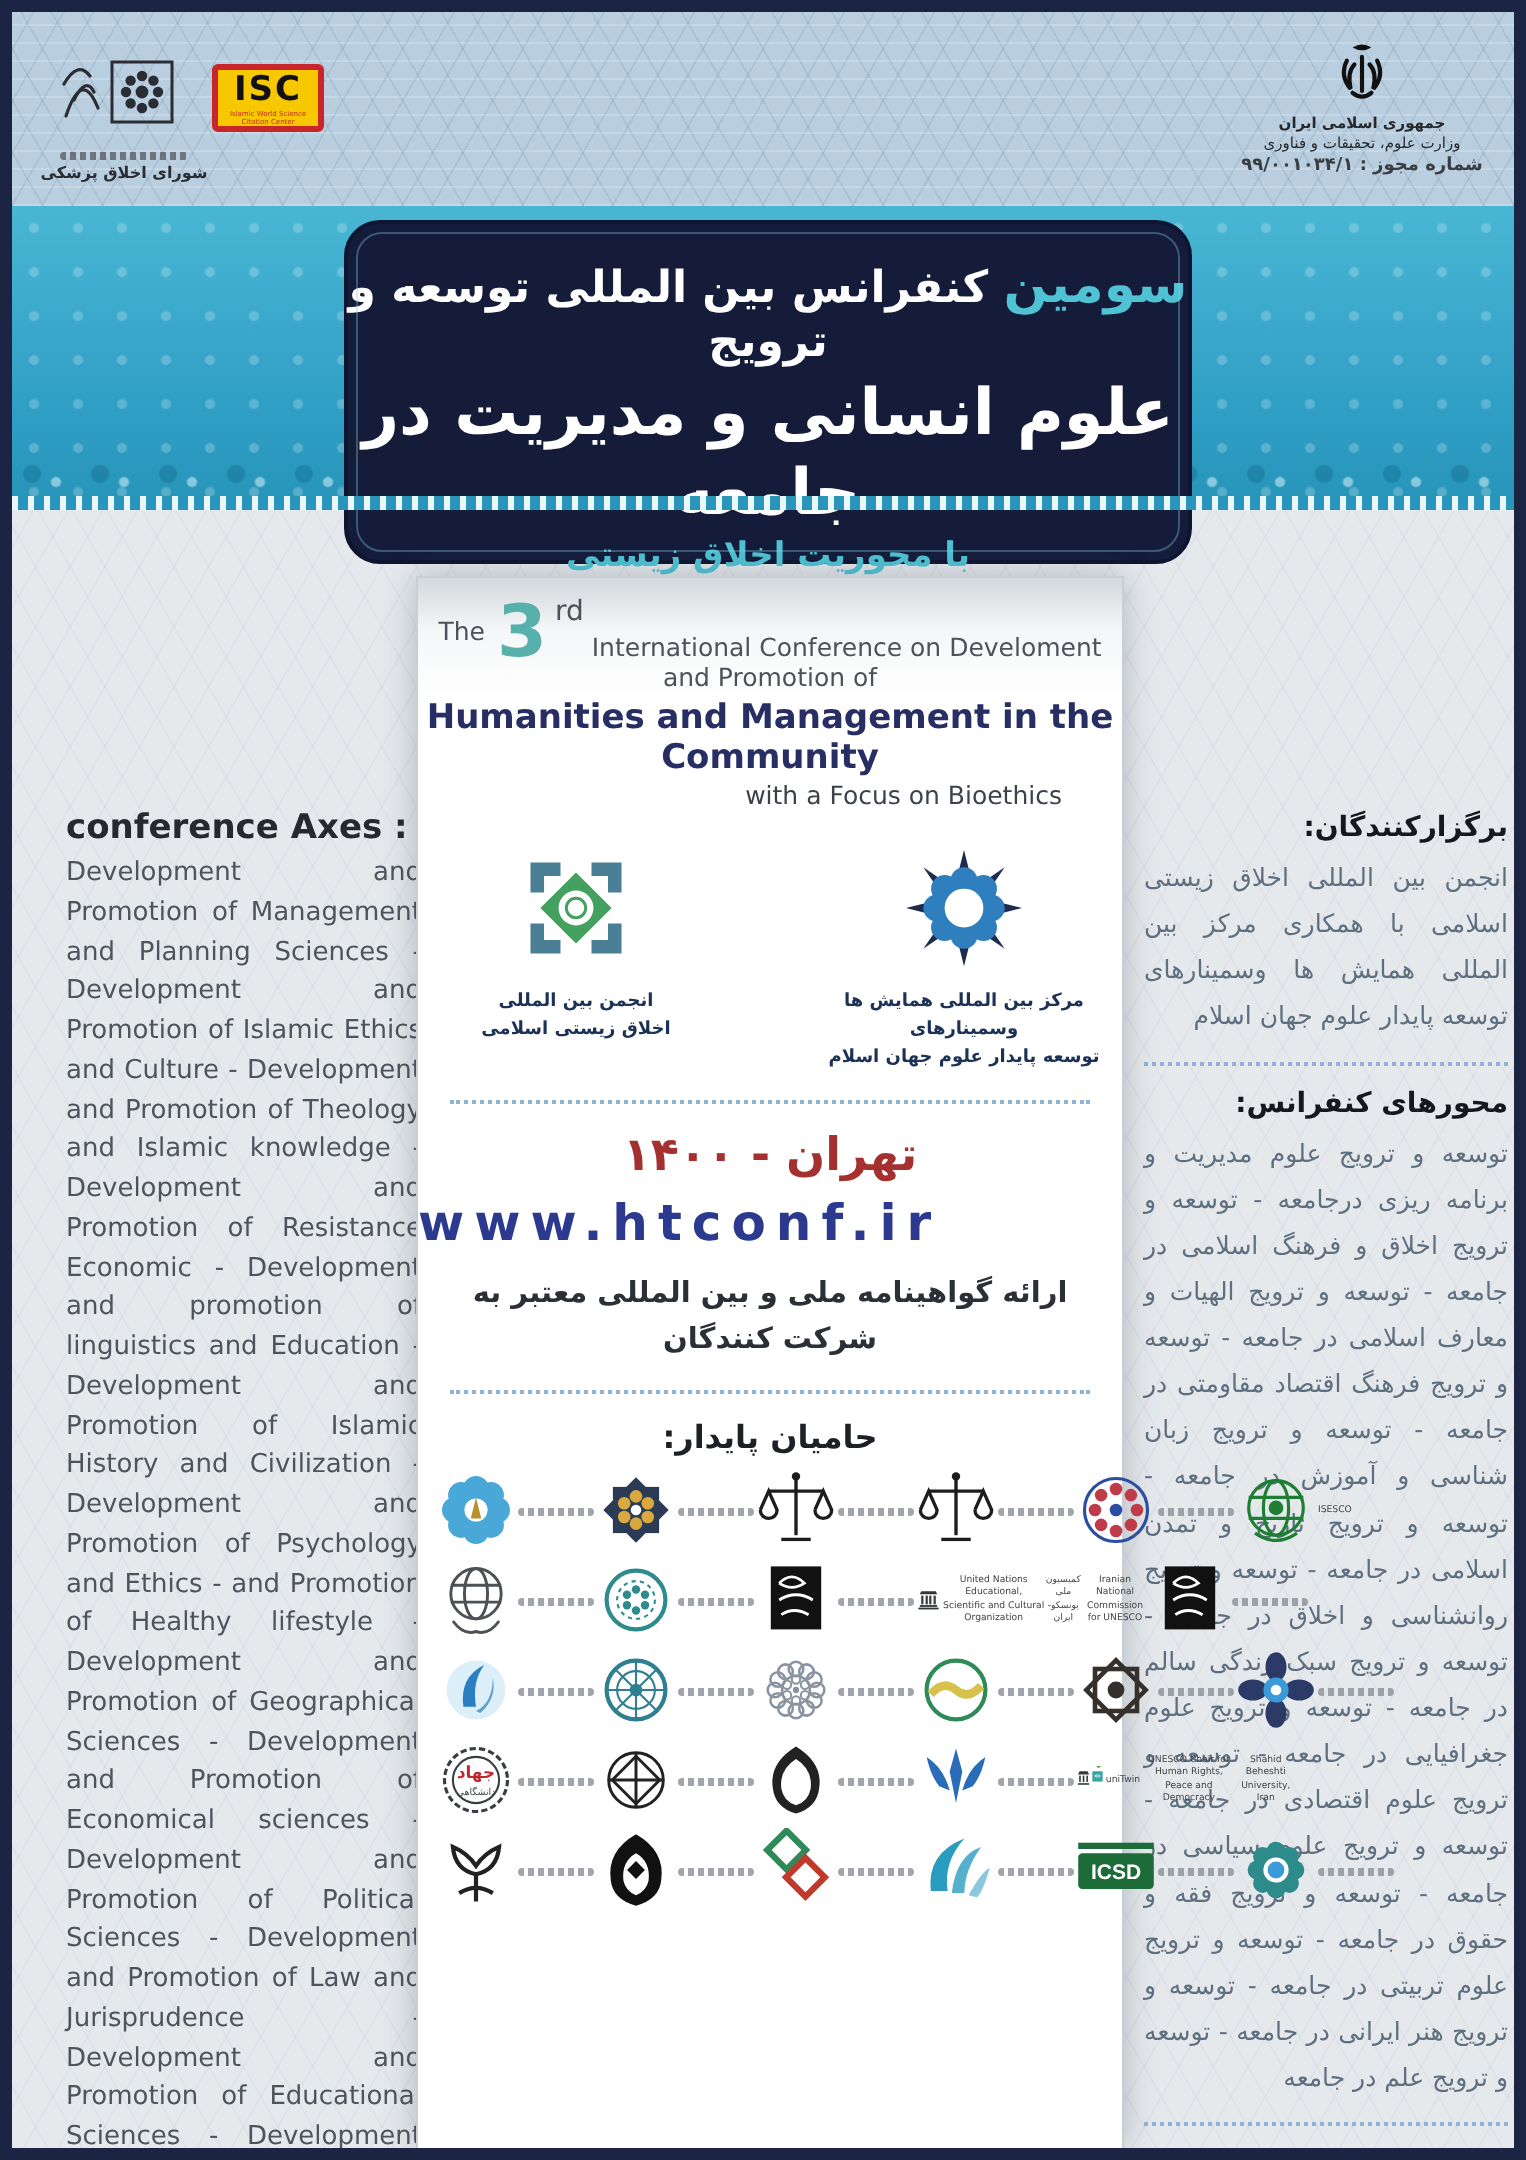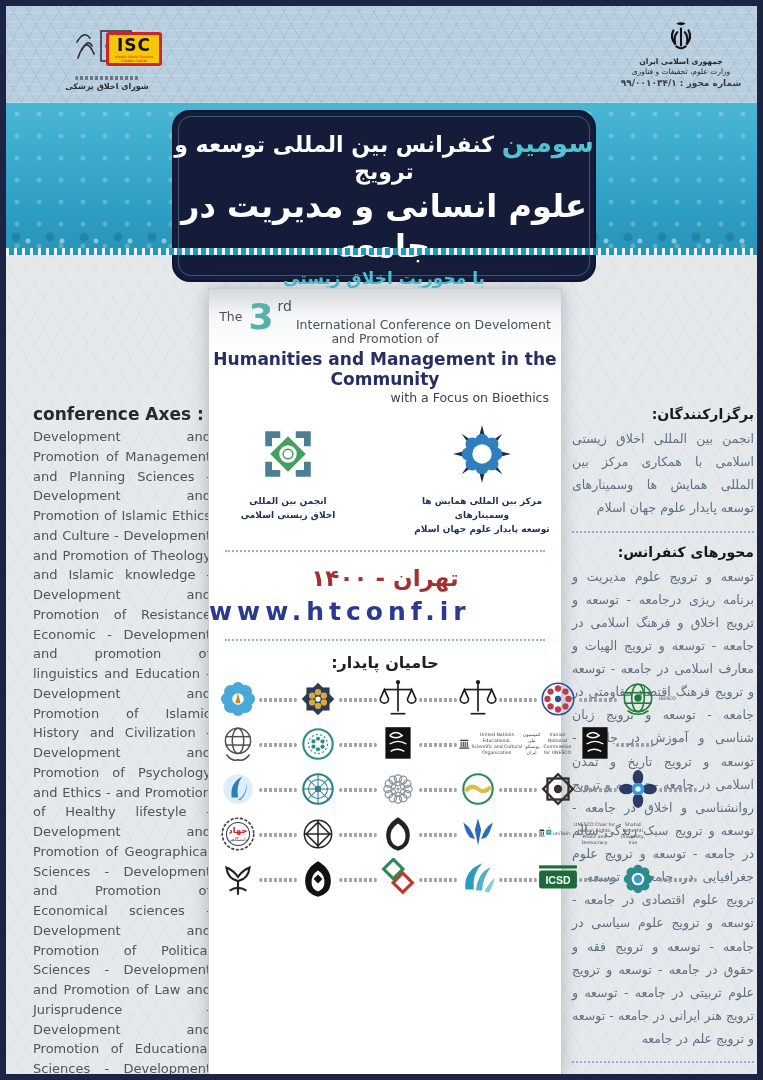--- a/index.html
+++ b/index.html
@@ -10,21 +10,21 @@
   .top-bg{position:absolute;left:0;right:0;top:0;height:97px;background-color:#b9cfdf;
     background-image:
       repeating-linear-gradient(60deg,rgba(80,120,150,.14) 0 1px,transparent 1px 13px),
       repeating-linear-gradient(-60deg,rgba(80,120,150,.14) 0 1px,transparent 1px 13px),
       repeating-linear-gradient(0deg,rgba(255,255,255,.18) 0 1px,transparent 1px 9px);}
   .lower-bg{position:absolute;left:0;right:0;top:249px;bottom:0;background-color:#e6e9ec;
     background-image:
       repeating-linear-gradient(60deg,rgba(110,130,150,.06) 0 1px,transparent 1px 15px),
       repeating-linear-gradient(-60deg,rgba(110,130,150,.06) 0 1px,transparent 1px 15px);}
   
-  .univ-logo{position:absolute;left:14px;top:18px;width:84px;text-align:center;z-index:3;margin-left:45px;}
+  .univ-logo{position:absolute;left:14px;top:18px;width:84px;text-align:center;z-index:3;}
   .univ-caption{font-size:8px;color:#2a2d33;font-weight:bold;margin-top:1px;}
   .squig{height:4px;background:repeating-linear-gradient(90deg,#55585e 0 3px,transparent 3px 5px);
     border-radius:2px;opacity:.75;margin:2px auto;}
   .isc{position:absolute;left:100px;top:26px;width:56px;height:34px;background:#f7c800;
     border:3px solid #c9262b;border-radius:3px;text-align:center;z-index:3;box-sizing:border-box;}
   .isc-text{display:block;font-size:17px;font-weight:bold;color:#111;line-height:20px;letter-spacing:1px;}
   .isc-sub{display:block;font-size:3.5px;color:#c9262b;line-height:4px;}
   
   .official{position:absolute;right:8px;top:14px;width:136px;text-align:center;z-index:3;color:#26282c;}
   .off-line1{font-size:7.5px;font-weight:bold;margin-top:1px;}
@@ -53,21 +53,21 @@
   
   .card{position:absolute;left:202px;top:282px;width:354px;bottom:0;z-index:3;box-sizing:border-box;
     background:linear-gradient(180deg,#d3d8dc 0,#f5f6f7 26px,#ffffff 60px);
     border:1px solid #c9ced3;border-bottom:none;box-shadow:0 0 16px rgba(50,70,90,.30);}
   .eng-title{margin-top:10px;text-align:center;}
   .etop{font-size:12.5px;color:#4c525a;line-height:1.1;}
   .ethe{vertical-align:8px;margin-right:2px;}
   .enum{font-size:36px;font-weight:bold;color:#57b0ab;line-height:.8;}
   .eord{font-size:14px;color:#4c525a;vertical-align:18px;}
   .el2{font-size:17px;font-weight:bold;color:#272e63;margin-top:3px;}
-  .el3{font-size:12.5px;color:#3c424a;text-align:right;padding-right:12px;margin-top:1px;}
+  .el3{font-size:12.5px;color:#3c424a;text-align:right;padding-right:30px;margin-top:1px;}
   .org-logos{display:flex;justify-content:center;gap:48px;margin-top:18px;}
   .org{display:flex;flex-direction:column;align-items:center;width:146px;}
   .org-caption{margin-top:9px;font-size:9px;font-weight:bold;color:#1c3156;line-height:1.6;text-align:center;}
   .dots-sep{border-top:2px dotted #8fb3d6;margin:13px 16px 0;}
   .city{font-size:23px;font-weight:bold;color:#a53030;margin-top:13px;text-align:center;}
   .site{font-size:25px;font-weight:bold;color:#2b3a8f;letter-spacing:5px;margin-top:6px;text-align:left;}
   .cert{margin-top:10px;font-size:14.5px;font-weight:bold;color:#2b2f36;line-height:1.6;text-align:center;}
   .sponsors-heading{margin-top:12px;font-size:16px;font-weight:bold;color:#1d2025;text-align:center;}
   #sponsors{margin:6px 8px 0;display:flex;flex-direction:column;gap:3px;}
   .logo-row{display:flex;justify-content:space-evenly;align-items:flex-start;}
@@ -211,20 +211,24 @@
         <div class="org-caption">
           <div>مرکز بین المللی همایش ها وسمینارهای</div>
           <div>توسعه پایدار علوم جهان اسلام</div>
         </div>
       </div>
     </div>
 
     <div class="dots-sep"></div>
     <div class="city" dir="rtl">تهران - ۱۴۰۰</div>
     <div class="site">www.htconf.ir</div>
+    <div class="cert" dir="rtl">
+      <div>ارائه گواهینامه ملی و بین المللی معتبر به</div>
+      <div>شرکت کنندگان</div>
+    </div>
     <div class="dots-sep"></div>
     <div class="sponsors-heading" dir="rtl">حامیان پایدار:</div>
     <div id="sponsors">
         <div class="logo-row">
           <div class="logo-item">
             <svg viewBox="0 0 40 40" width="42" height="42">
               <circle cx="20.0" cy="10.0" r="6.2" fill="#4aa8d8"></circle>
               <circle cx="27.1" cy="12.9" r="6.2" fill="#4aa8d8"></circle>
               <circle cx="30.0" cy="20.0" r="6.2" fill="#4aa8d8"></circle>
               <circle cx="27.1" cy="27.1" r="6.2" fill="#4aa8d8"></circle>

